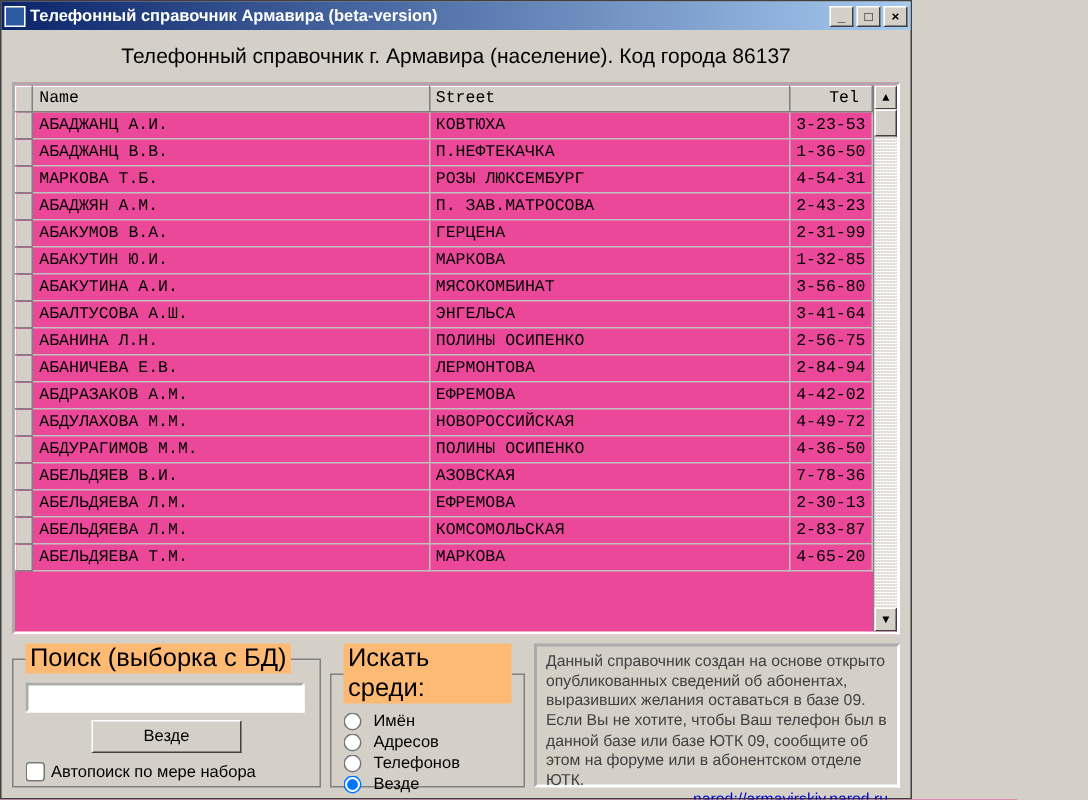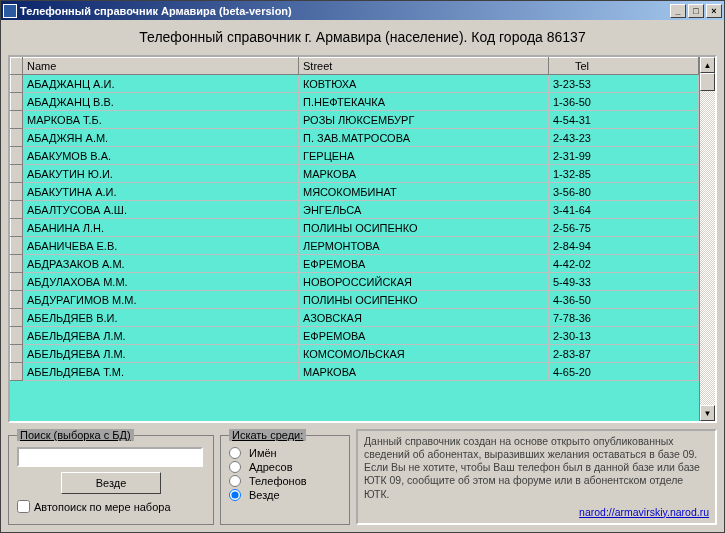--- a/index.html
+++ b/index.html
@@ -5,21 +5,21 @@
 * { box-sizing: border-box; margin: 0; padding: 0; }
 body {
   font-family: Tahoma, Arial, sans-serif;
   font-size: 11px;
   background: #d4d0c8;
   width: 725px;
   height: 533px;
   overflow: hidden;
 }
 .window {
-  width: 725px;
+  width: 608px;
   height: 533px;
   border: 1px solid #404040;
   background: #d4d0c8;
   display: flex;
   flex-direction: column;
 }
 .titlebar {
   height: 19px;
   background: linear-gradient(to right, #0a246a, #a6caf0);
   display: flex;
@@ -62,24 +62,25 @@
 }
 .heading {
   font-size: 14px;
   text-align: center;
   padding: 2px 0 4px;
   font-family: "Arial", sans-serif;
 }
 .table-wrap {
   flex: 1;
   border: 2px inset #fff;
-  background: #5eead4;
+  background: #ec4899;
   display: flex;
   overflow: hidden;
   position: relative;
+  font-family: Liberation Mono, monospace;
 }
 .table-scroll {
   flex: 1;
   overflow: hidden;
 }
 table {
   border-collapse: collapse;
   width: 100%;
   font-size: 11px;
 }
@@ -140,24 +141,23 @@
   gap: 6px;
   height: 96px;
 }
 fieldset {
   border: 1px solid #808080;
   border-radius: 0;
   padding: 6px 8px 6px 8px;
   position: relative;
 }
 fieldset legend {
-  font-size: 11px;
+  font-size: 17px;
   padding: 0 3px;
-  background: #a3a3a3;
-  text-decoration: underline;
+  background: #fdba74;
 }
 .search-box { width: 206px; }
 .search-box .field {
   width: 186px;
   height: 20px;
   border: 2px inset #fff;
   background: #fff;
   margin-bottom: 5px;
 }
 .search-box .findbtn {
@@ -303,21 +303,21 @@
               <tr>
                 <td class="rowhdr"></td>
                 <td>АБДРАЗАКОВ А.М.</td>
                 <td>ЕФРЕМОВА</td>
                 <td>4-42-02</td>
               </tr>
               <tr>
                 <td class="rowhdr"></td>
                 <td>АБДУЛАХОВА М.М.</td>
                 <td>НОВОРОССИЙСКАЯ</td>
-                <td>5-49-33</td>
+                <td>4-49-72</td>
               </tr>
               <tr>
                 <td class="rowhdr"></td>
                 <td>АБДУРАГИМОВ М.М.</td>
                 <td>ПОЛИНЫ ОСИПЕНКО</td>
                 <td>4-36-50</td>
               </tr>
               <tr>
                 <td class="rowhdr"></td>
                 <td>АБЕЛЬДЯЕВ В.И.</td>

